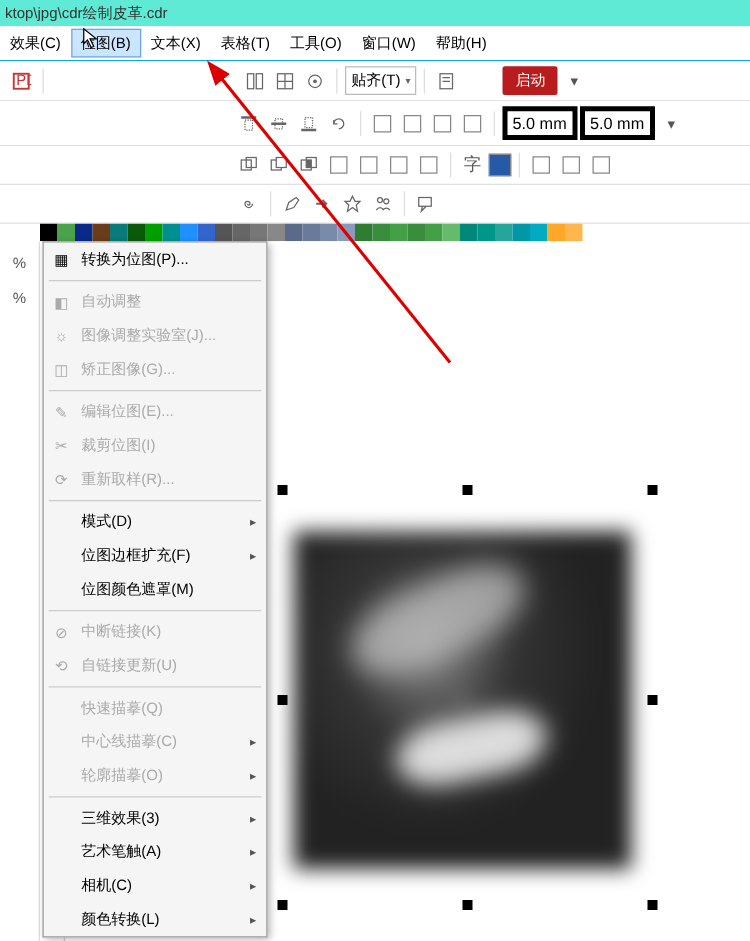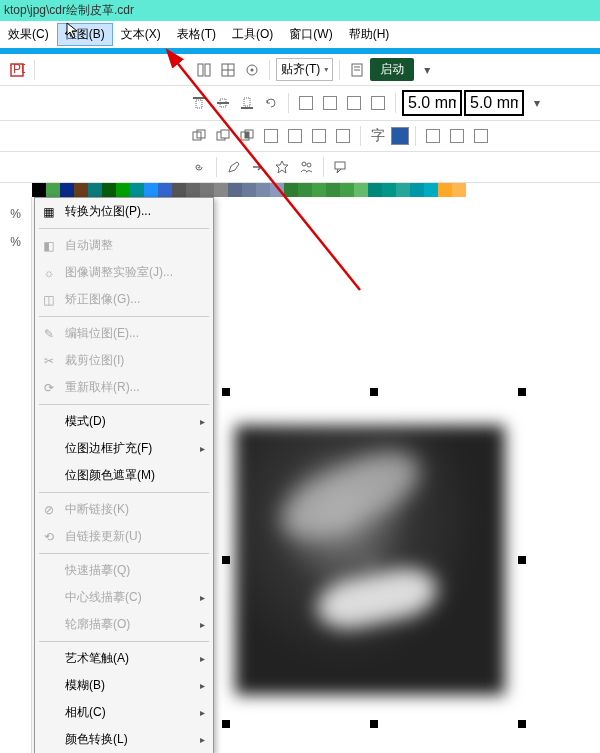--- a/index.html
+++ b/index.html
@@ -1,31 +1,31 @@
 <!DOCTYPE html>
 <html><head>
 <meta charset="utf-8">
 <style>
 * { margin: 0; padding: 0; box-sizing: border-box; font-family: "Microsoft YaHei", "SimSun", sans-serif; font-size: 12px; }
 body { background: #fff; width: 600px; height: 753px; overflow: hidden; position: relative; }
 
 .title-bar { background: #5eead4; padding: 2px 4px; font-size: 11px; color: #333; }
 
-.menu-bar { display: flex; background: #fff; padding: 2px 0; border-bottom: 6px solid #0ea5e9; }
+.menu-bar { display: flex; background: #fff; padding: 2px 0; border-bottom: 1px solid #0ea5e9; }
 .menu-item { padding: 3px 8px; cursor: pointer; font-size: 12px; }
 .menu-item.active { background: #cce5ff; border: 1px solid #6aa9e6; padding: 2px 7px; }
 
 .toolbar { display: flex; align-items: center; padding: 4px 6px; gap: 2px; border-bottom: 1px solid #e0e0e0; background: #fff; flex-wrap: wrap; min-height: 30px; }
 .tb-btn { width: 22px; height: 22px; display: flex; align-items: center; justify-content: center; border: 1px solid transparent; cursor: pointer; color: #555; }
 .tb-btn svg { width: 16px; height: 16px; }
 .tb-sep { width: 1px; height: 20px; background: #ddd; margin: 0 4px; }
 .tb-combo { border: 1px solid #bbb; padding: 2px 4px; font-size: 11px; display: flex; align-items: center; gap: 4px; background: #fff; }
 .tb-combo::after { content: "▾"; font-size: 8px; color: #666; }
-.tb-input { border: 2px solid #000000; padding: 2px 4px; font-size: 16px; width: 60px; background: #fff; }
-.launch-btn { background: #14532d; color: #fff; padding: 3px 10px; border-radius: 2px; font-size: 11px; }
+.tb-input { border: 4px solid #000000; padding: 2px 4px; font-size: 13px; width: 60px; background: #fff; }
+.launch-btn { background: #b91c1c; color: #fff; padding: 3px 10px; border-radius: 2px; font-size: 11px; margin-left: 32px; }
 
 .main-area { display: flex; position: relative; height: calc(100% - 170px); }
 
 .left-tools { width: 32px; background: #fff; border-right: 1px solid #e0e0e0; display: flex; flex-direction: column; align-items: center; padding-top: 4px; gap: 2px; }
 .left-tools .tb-btn { width: 26px; height: 26px; }
 
 .dropdown-menu { position: absolute; left: 34px; top: 0; width: 180px; background: #f5f5f5; border: 1px solid #999; box-shadow: 2px 2px 6px rgba(0,0,0,0.3); z-index: 100; }
 .dd-item { display: flex; align-items: center; padding: 5px 8px 5px 30px; font-size: 12px; cursor: pointer; position: relative; }
 .dd-item.disabled { color: #aaa; cursor: default; }
 .dd-item.has-sub::after { content: "▸"; position: absolute; right: 8px; color: #555; font-size: 10px; }
@@ -347,24 +347,24 @@
         <span>快速描摹(Q)</span>
       </div>
     <div class="dd-item disabled has-sub">
         <span>中心线描摹(C)</span>
       </div>
     <div class="dd-item disabled has-sub">
         <span>轮廓描摹(O)</span>
       </div>
     <div class="dd-sep"></div>
     <div class="dd-item has-sub">
+        <span>三维效果(3)</span>
+      </div>
+    <div class="dd-item has-sub">
         <span>艺术笔触(A)</span>
-      </div>
-    <div class="dd-item has-sub">
-        <span>模糊(B)</span>
       </div>
     <div class="dd-item has-sub">
         <span>相机(C)</span>
       </div>
     <div class="dd-item has-sub">
         <span>颜色转换(L)</span>
       </div>
 
   </div>
 

